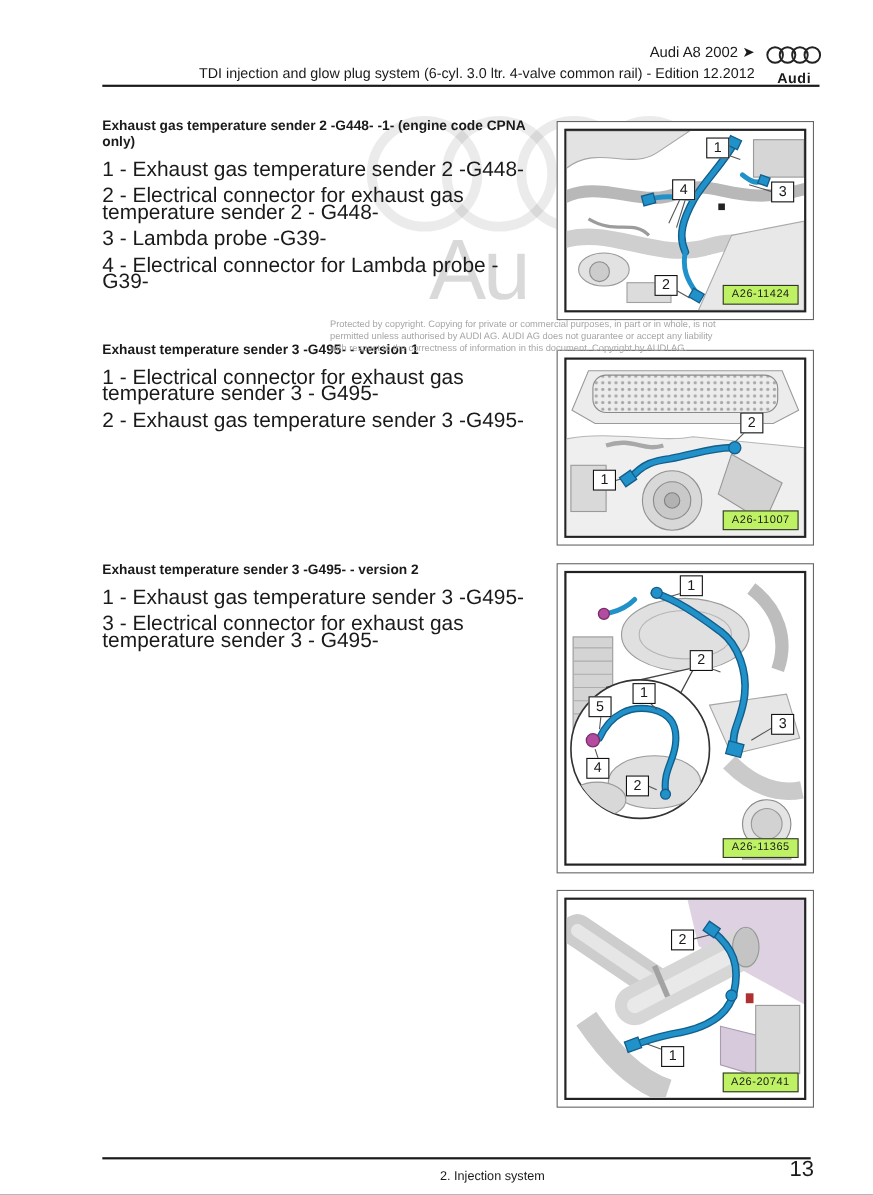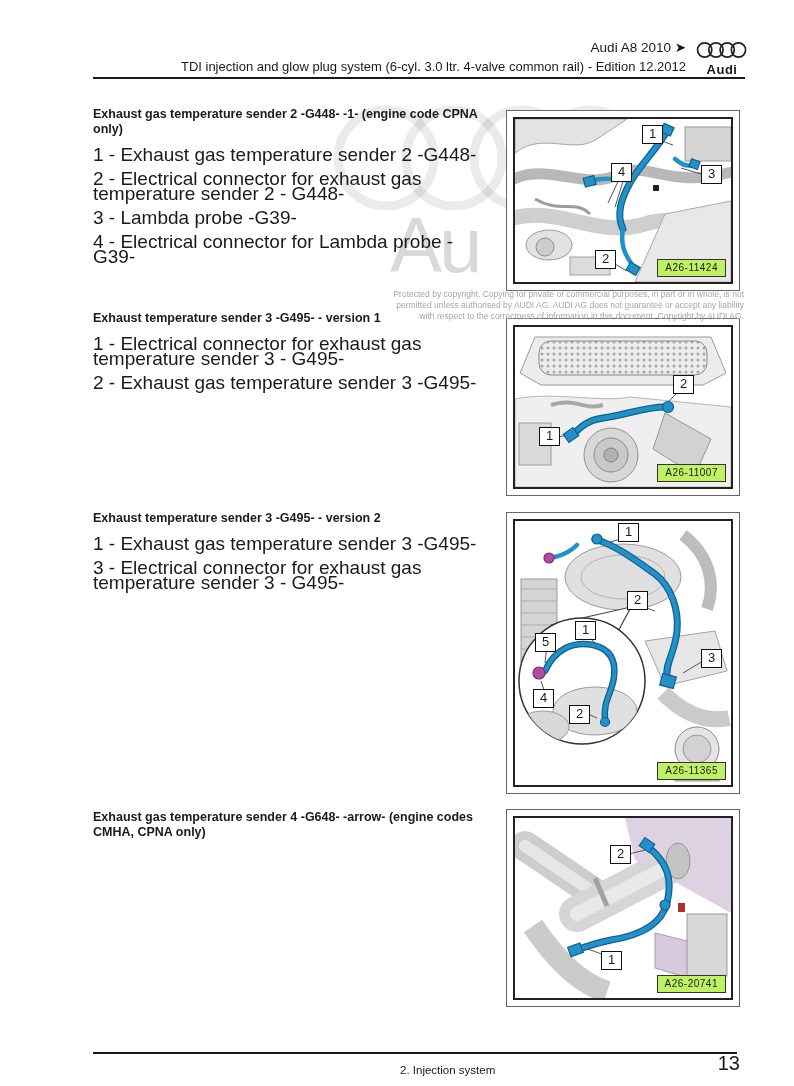--- a/index.html
+++ b/index.html
@@ -8,21 +8,21 @@
   
   .model-line{position:absolute;left:400px;top:39px;width:286px;text-align:right;font-size:13.5px;}
   .subtitle{position:absolute;left:93px;top:59px;width:593px;text-align:right;font-size:13px;}
   .header-rule{position:absolute;left:93px;top:77px;width:652px;height:2px;background:#1a1a1a;}
   .brand{position:absolute;left:696px;top:40px;width:52px;text-align:center;}
   .brand-word{font-size:13px;font-weight:bold;letter-spacing:.5px;margin-top:-2px;}
   
   .wm-rings{position:absolute;left:330px;top:78px;z-index:1;}
   .wm-au{position:absolute;left:390px;top:206px;font-size:78px;font-weight:normal;
          letter-spacing:-3px;color:rgba(0,0,0,0.15);z-index:1;line-height:78px;}
-  .wm-text{position:absolute;left:300px;top:289px;width:444px;text-align:right;
+  .wm-text{position:absolute;left:300px;top:289px;width:444px;text-align:left;
            font-size:8.5px;line-height:11px;color:#a6a6a6;z-index:6;}
   
   .section{position:absolute;left:93px;width:400px;z-index:2;}
   .section-heading{font-size:12.5px;font-weight:bold;line-height:15px;margin:0 0 10px 0;width:390px;}
   .item{font-size:19px;line-height:15px;margin:0 0 9px 0;width:398px;}
   
   .figure{position:absolute;left:506px;background:#fff;border:1px solid #666;padding:6px;z-index:2;}
   .figure-inner{position:relative;border:2px solid #222;background:#fff;overflow:hidden;}
   .figure-inner svg{display:block;}
   .callout{position:absolute;min-width:21px;height:19px;background:#fff;border:1.5px solid #111;
@@ -43,21 +43,21 @@
   <svg class="wm-rings" width="300" height="170" viewBox="0 0 300 170">
     <g fill="none" stroke="rgba(0,0,0,0.08)" stroke-width="9">
       <circle cx="56" cy="80" r="48"></circle>
         <circle cx="124" cy="80" r="48"></circle>
       <circle cx="192" cy="80" r="48"></circle>
         <circle cx="260" cy="80" r="48"></circle>
     </g>
   </svg>
   <div class="wm-au">Au</div>
 
-  <div class="model-line">Audi A8 2010 ➤</div>
+  <div class="model-line">Audi A8 2002 ➤</div>
   <div class="subtitle">TDI injection and glow plug system (6-cyl. 3.0 ltr. 4-valve common rail) - Edition 12.2012</div>
   <div class="header-rule"></div>
   <div class="brand">
     <svg width="52" height="20" viewBox="0 0 60 22">
       <g fill="none" stroke="#222" stroke-width="2">
         <circle cx="10" cy="11" r="8.2"></circle>
           <circle cx="23" cy="11" r="8.2"></circle>
         <circle cx="36" cy="11" r="8.2"></circle>
           <circle cx="49" cy="11" r="8.2"></circle>
       </g>
@@ -84,23 +84,20 @@
     <div class="item">1 - Electrical connector for exhaust gas temperature sender 3 - G495-</div>
     <div class="item">2 - Exhaust gas temperature sender 3 -G495-</div>
   </div>
 
   <div class="section" style="top:511px">
     <div class="section-heading">Exhaust temperature sender 3 -G495- - version 2</div>
     <div class="item">1 - Exhaust gas temperature sender 3 -G495-</div>
     <div class="item">3 - Electrical connector for exhaust gas temperature sender 3 - G495-</div>
   </div>
 
-  <div class="section" style="top:810px">
-    <div class="section-heading">Exhaust gas temperature sender 4 -G648- -arrow- (engine codes CMHA, CPNA only)</div>
-  </div>
 
   <div class="figure" style="top:110px">
     <div class="figure-inner" style="width:216px;height:163px">
       <svg width="216" height="163" viewBox="0 0 216 163">
         <path d="M0,34 C28,12 58,36 82,20 L112,0 L0,0 Z" fill="#e3e3e3" stroke="#a5a5a5"></path>
         <path d="M-5,62 C30,42 70,72 102,56 S152,72 220,52" fill="none" stroke="#b8b8b8" stroke-width="11"></path>
         <path d="M-5,100 C40,85 82,120 130,105 S192,130 220,116" fill="none" stroke="#cfcfcf" stroke-width="15"></path>
         <path d="M150,95 L216,82 L216,163 L120,163 Z" fill="#e8e8e8" stroke="#aaa"></path>
         <rect x="170" y="8" width="46" height="34" fill="#d6d6d6" stroke="#999"></rect>
         <ellipse cx="34" cy="126" rx="23" ry="15" fill="#e2e2e2" stroke="#999"></ellipse>

